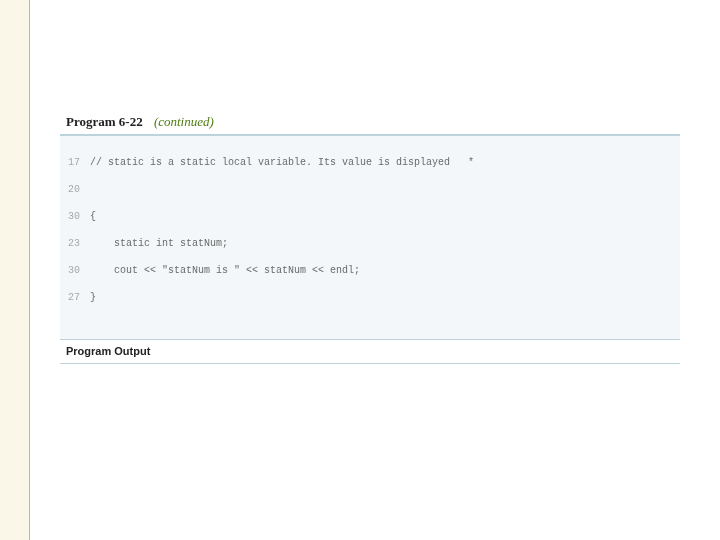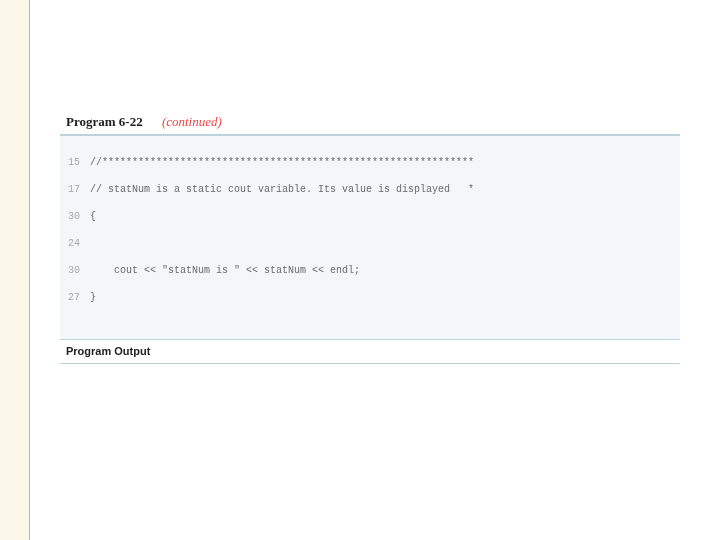--- a/index.html
+++ b/index.html
@@ -38,25 +38,25 @@
   .fig-header {
     background: #fff;
     border-bottom: 1px solid #bcd3dc;
     padding: 4px 6px 4px 6px;
     font-family: 'Times New Roman', Georgia, serif;
     font-size: 13px;
   }
   .fig-header .title {
     font-weight: bold;
     color: #222;
-    margin-right: 16px;
+    margin-right: 8px;
   }
   .fig-header .cont {
     font-style: italic;
-    color: #ef4444;
+    color: #4d7c0f;
   }
   .code-area {
     padding: 6px 8px 8px 8px;
     white-space: pre;
   }
   .ln {
     display: inline-block;
     width: 22px;
     color: #a8a8a8;
   }
@@ -81,24 +81,24 @@
 
 <div class="content">
 
   <div class="fig-header">
     <span class="title">Program 6-22</span>
     <span class="cont">(continued)</span>
   </div>
 
   <div class="figure">
     <div class="code-area">
-<div class="code-row"><span class="ln">15</span><span>//**************************************************************</span></div>
-<div class="code-row"><span class="ln">17</span><span>// statNum is a static cout variable. Its value is displayed   *</span></div>
+<div class="code-row"><span class="ln">17</span><span>// static is a static local variable. Its value is displayed   *</span></div>
+<div class="code-row"><span class="ln">20</span><span></span></div>
 <div class="code-row"><span class="ln">30</span><span>{</span></div>
-<div class="code-row"><span class="ln">24</span><span></span></div>
+<div class="code-row"><span class="ln">23</span><span>    static int statNum;</span></div>
 <div class="code-row"><span class="ln">30</span><span>    cout &lt;&lt; "statNum is " &lt;&lt; statNum &lt;&lt; endl;</span></div>
 <div class="code-row"><span class="ln">27</span><span>}</span></div>
     </div>
 
     <div class="output-header">Program Output</div>
 
   </div>
 
 </div>
 

